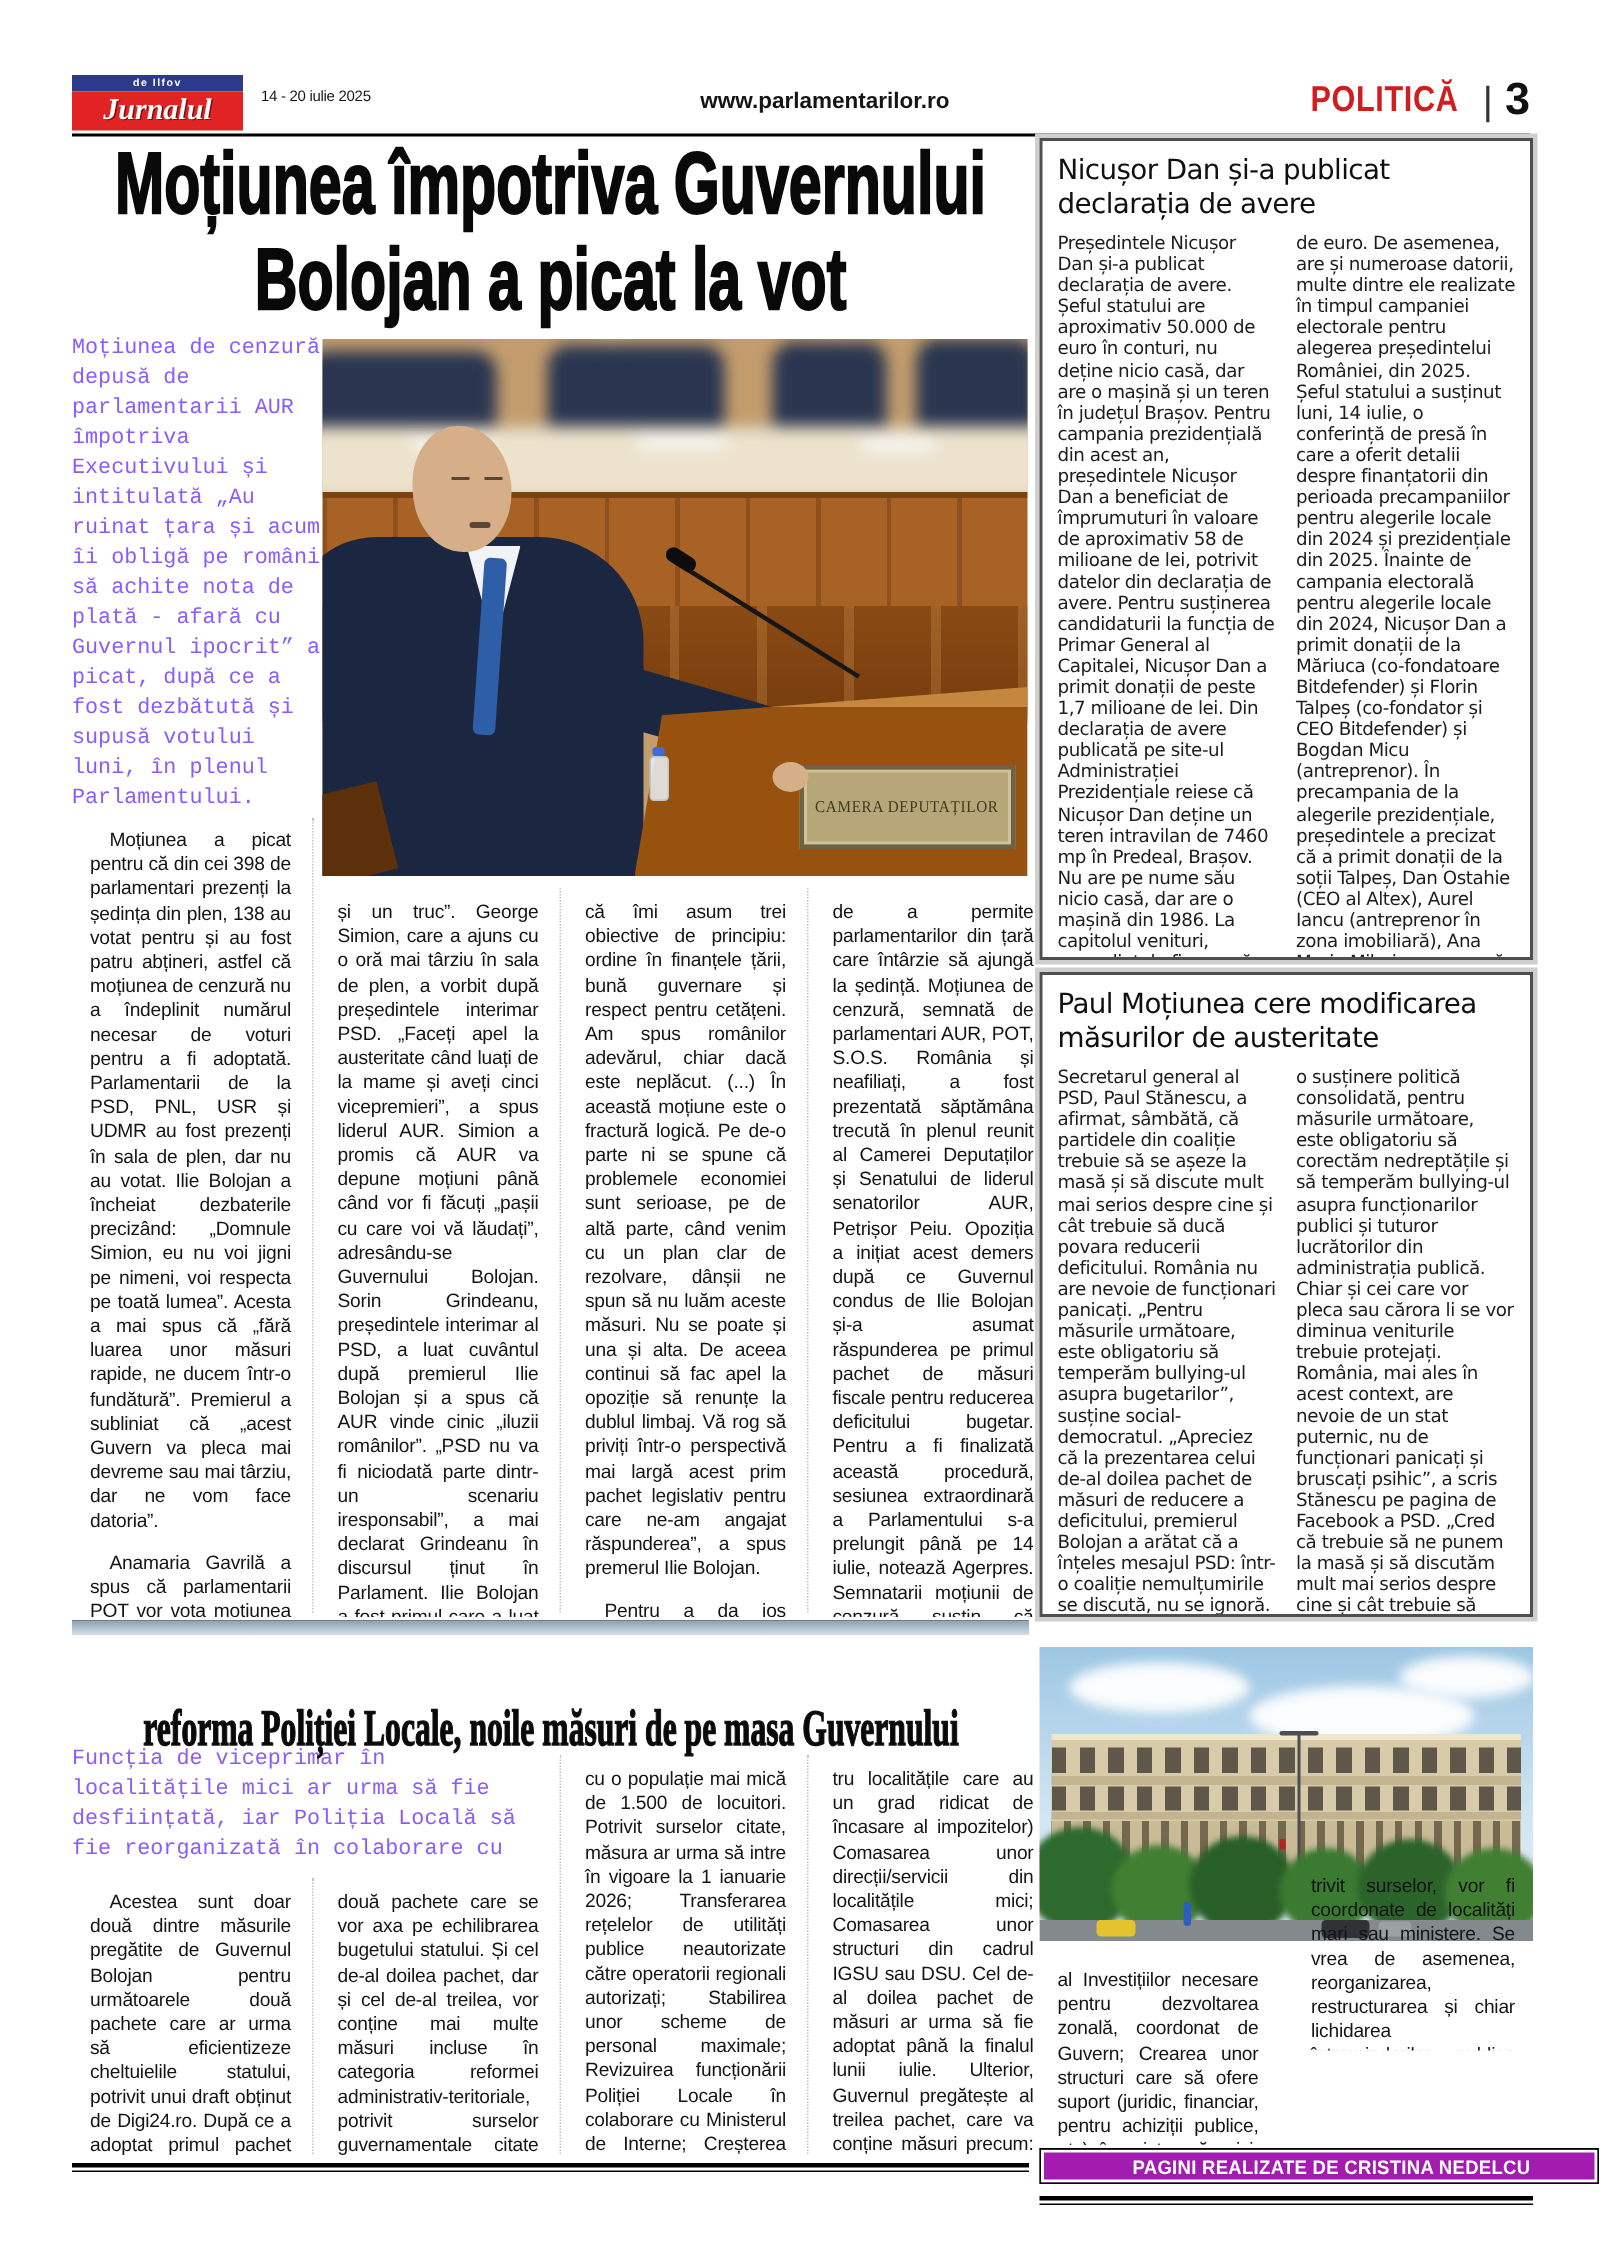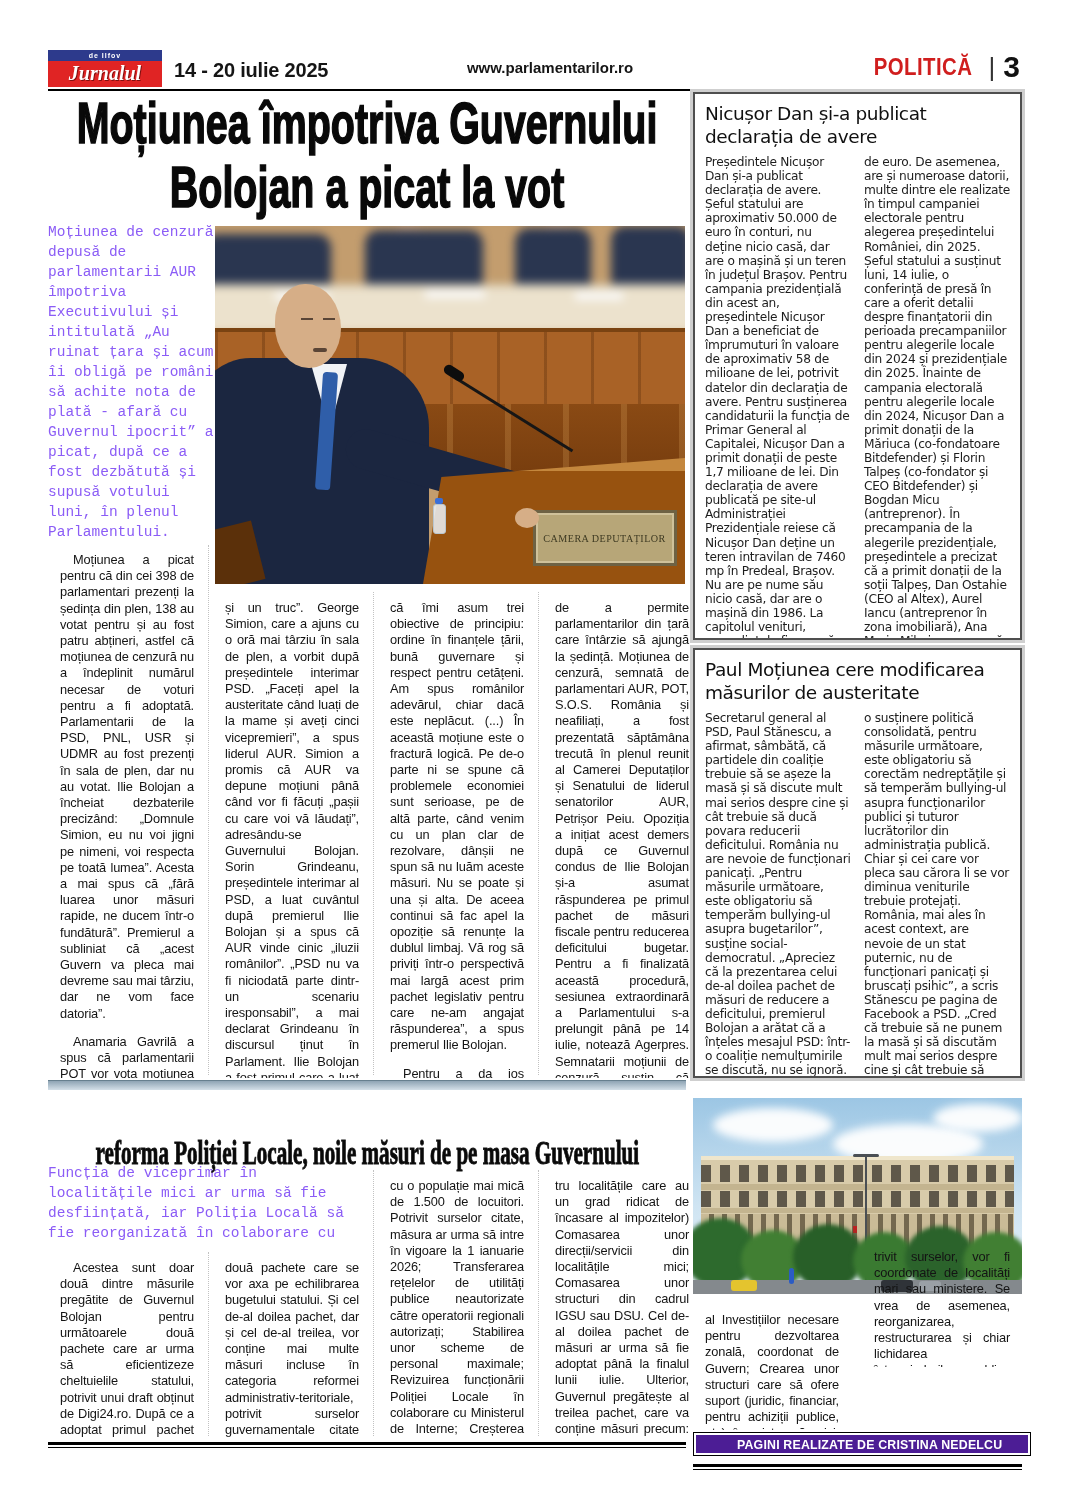--- a/index.html
+++ b/index.html
@@ -7,21 +7,21 @@
         font-family:"Liberation Sans",sans-serif;color:#151515;}
   .abs{position:absolute;}
 
   
   .logo{left:48px;top:50px;width:114px;height:37px;}
   .logo-top{height:11px;background:#2d3a8c;color:#fff;font-size:7px;font-weight:bold;
             text-align:center;line-height:11px;letter-spacing:1px;}
   .logo-main{height:26px;background:#e02424;color:#fff;text-align:center;
              font-family:"Liberation Serif",serif;font-style:italic;font-weight:bold;
              font-size:20px;line-height:25px;text-shadow:1px 1px 0 #801010;}
-  .edition-date{left:174px;top:59px;font-size:20px;font-weight:bold;letter-spacing:-0.2px;}
+  .edition-date{left:174px;top:59px;font-size:10px;font-weight:normal;letter-spacing:-0.2px;}
   .website{left:400px;top:59px;width:300px;text-align:center;font-size:15px;font-weight:bold;}
   .section-wrap{right:48px;top:50px;display:flex;align-items:center;gap:8px;}
   .section-label{color:#d01e1e;font-size:24px;font-weight:bold;transform:scaleX(.85);letter-spacing:.5px;}
   .section-sep{color:#333;font-size:26px;font-weight:200;}
   .page-number{font-size:30px;font-weight:bold;color:#111;}
   .header-rule{left:48px;top:89px;width:972px;height:2px;background:#000;}
 
   
   .hrow{left:48px;width:638px;display:flex;justify-content:center;overflow:visible;}
   .hrow span{display:inline-block;white-space:nowrap;font-weight:bold;color:#090909;
@@ -54,21 +54,21 @@
         color:#1d1d1d;letter-spacing:-0.3px;}
 
   
   .section-divider{left:48px;top:1080px;width:638px;height:9px;
                    background:linear-gradient(#8ea4b4,#d3dfe8);border-top:1px solid #67808f;}
   .rule-double{height:2px;border-top:3px solid #000;border-bottom:1px solid #000;background:#fff;}
   .rd-left{left:48px;top:1442px;width:638px;}
   .rd-right{left:693px;top:1464px;width:329px;}
 
   
-  .credit-bar{left:693px;top:1432px;width:338px;height:24px;background:#4c1d95;border:1px solid #000;
+  .credit-bar{left:693px;top:1432px;width:373px;height:24px;background:#a21caf;border:1px solid #000;
               box-shadow:inset 0 0 0 2px #fff;display:flex;align-items:center;justify-content:center;
               box-sizing:border-box;padding-left:16px;}
   .credit-bar span{color:#fff;font-size:13px;font-weight:bold;letter-spacing:.2px;transform:scaleX(.95);white-space:nowrap;}
 
   
   .photo-main{left:215px;top:226px;width:470px;height:358px;background:#c39d6e;overflow:hidden;}
   .ph-blur{position:absolute;inset:0;filter:blur(5px);}
   .suit{position:absolute;background:#2a3650;border-radius:14px 14px 0 0;}
   .head-bg{position:absolute;background:#c9a27b;border-radius:50%;}
   .desk-band{position:absolute;left:-10px;top:58px;width:500px;height:46px;background:#ece2cd;

